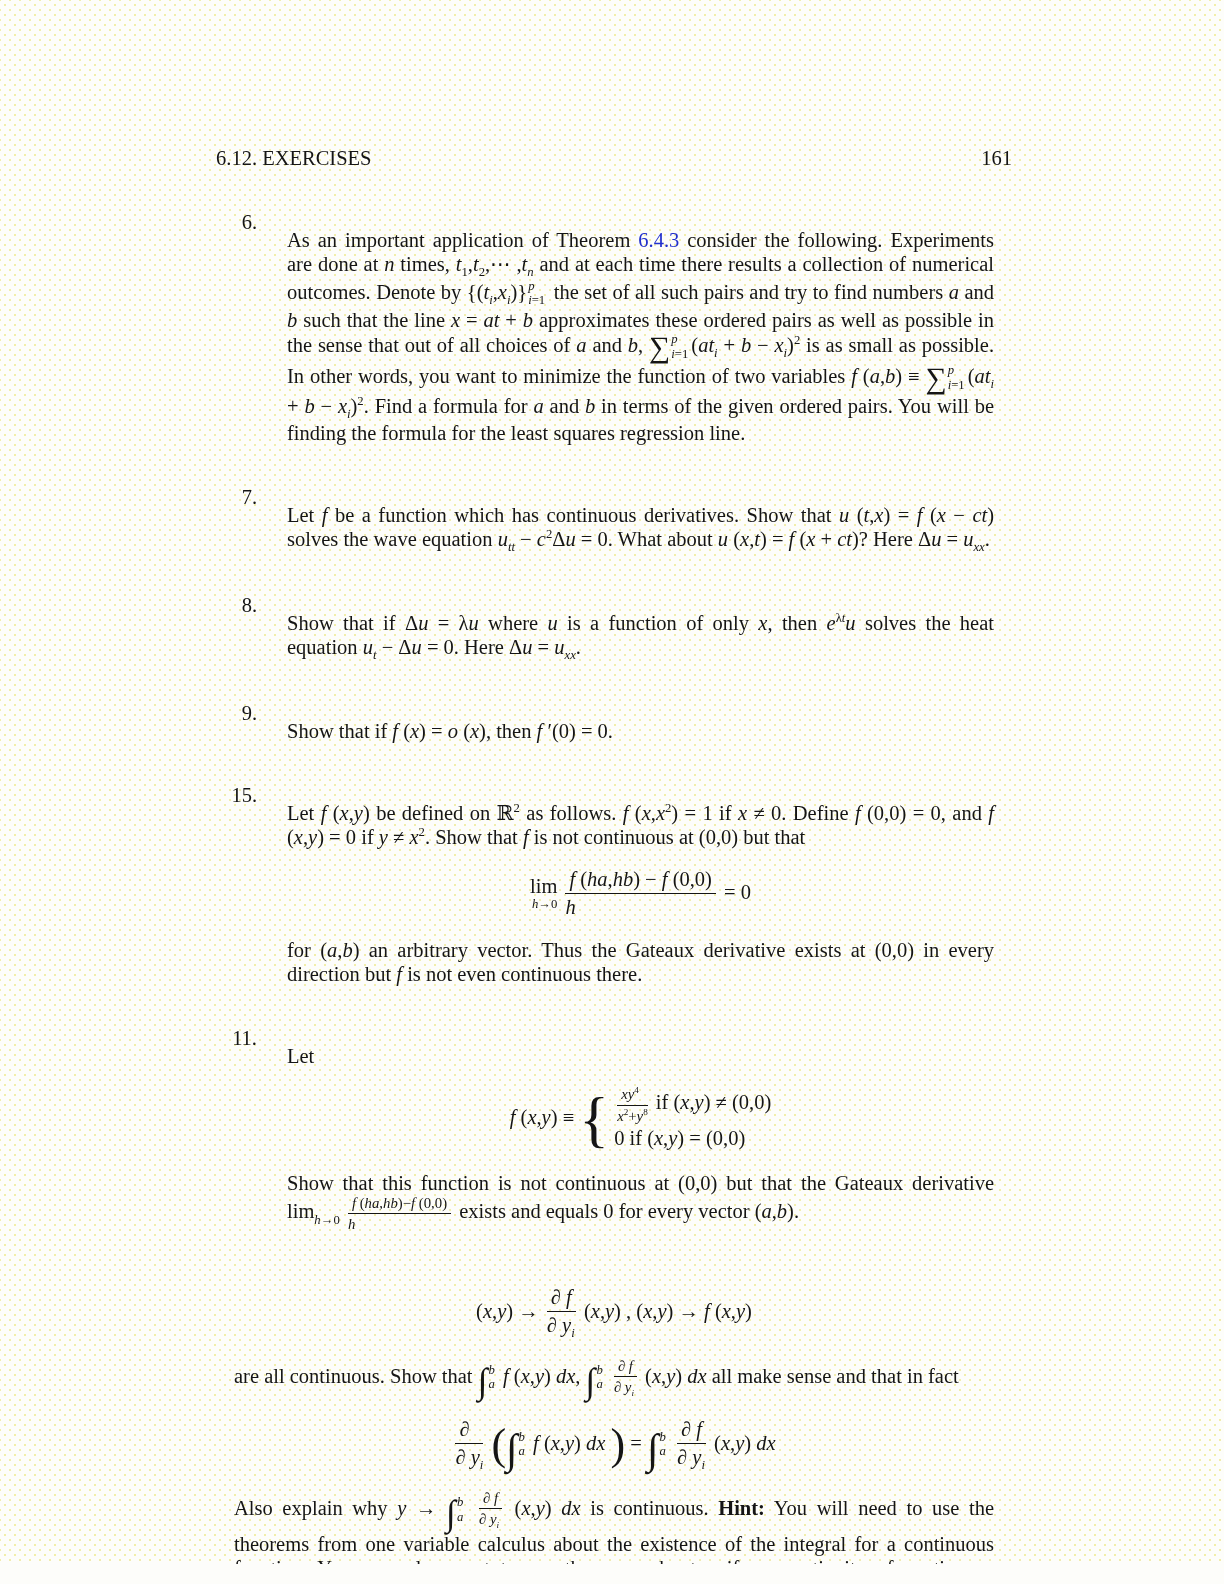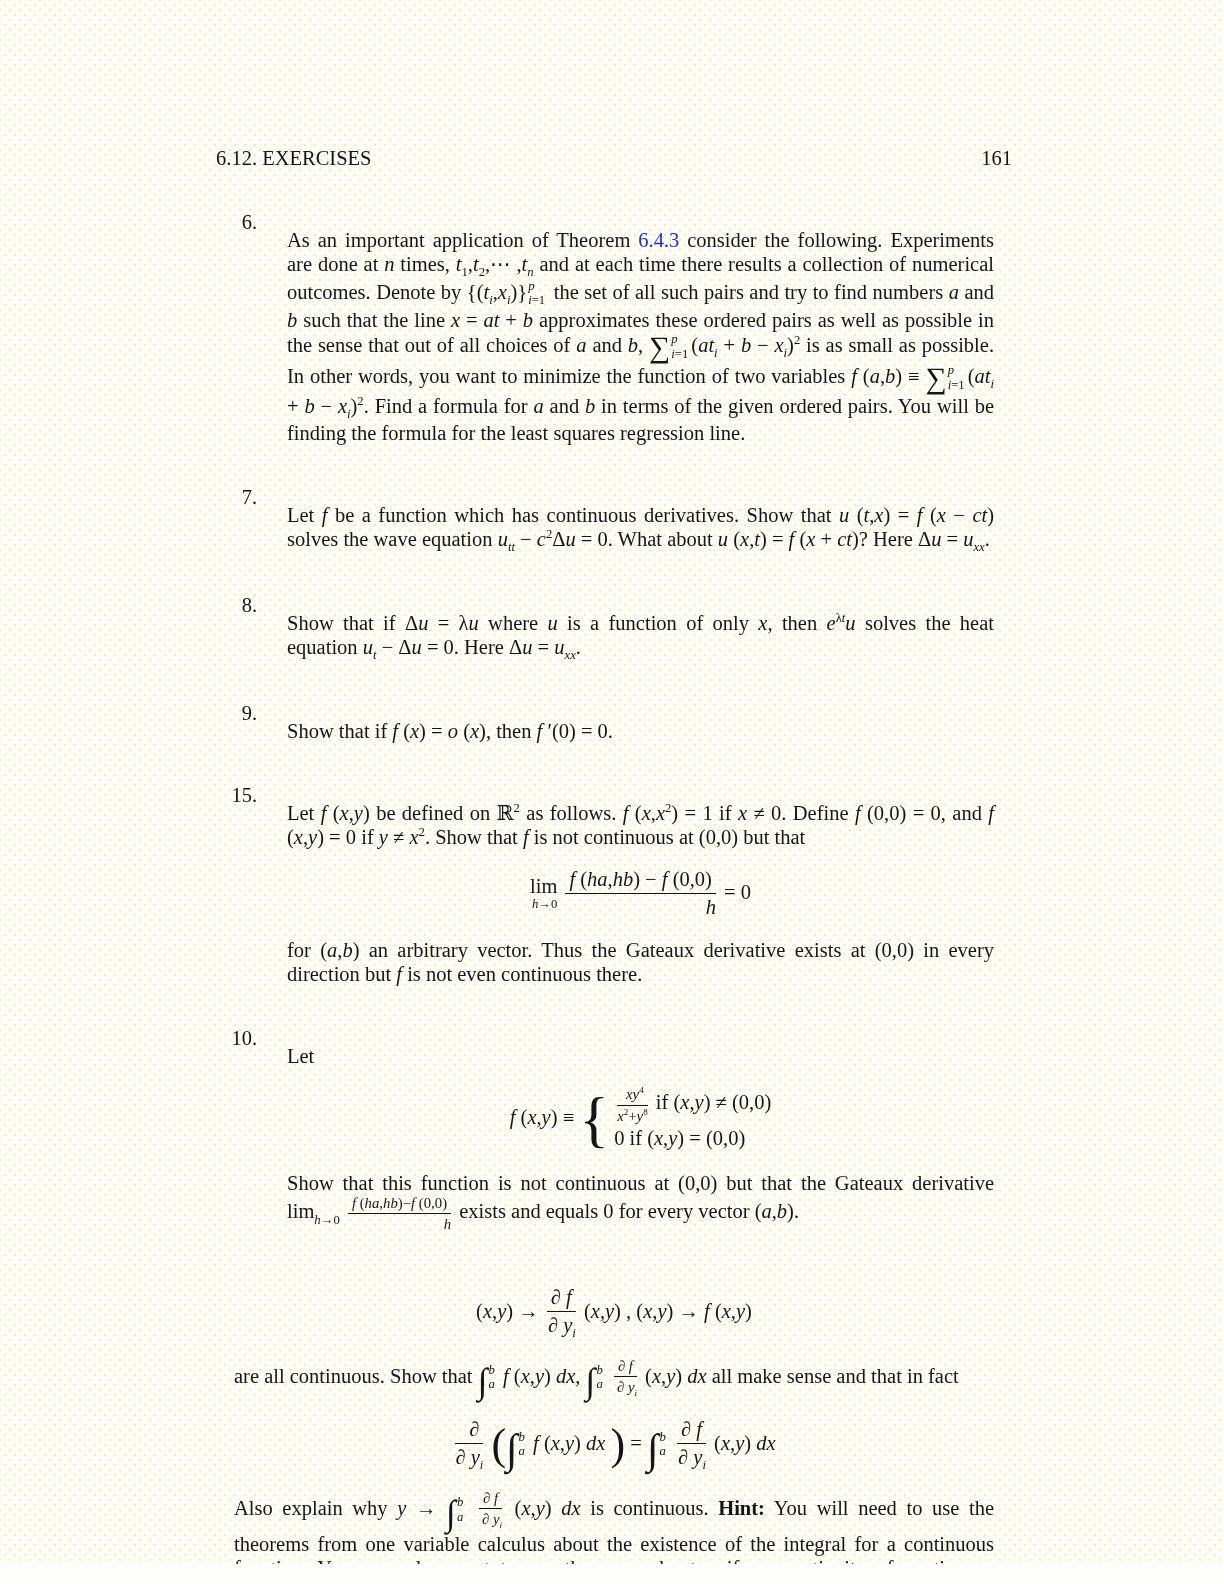--- a/index.html
+++ b/index.html
@@ -35,21 +35,21 @@
   .display { margin: 14px 0; text-align: center; }
   a.ref { text-decoration: none; cursor: pointer; }
   sup, sub { font-size: 0.62em; line-height: 1; }
   .ss {
     display: inline-block; vertical-align: -0.45em;
     font-size: 0.62em; line-height: 1.15; text-align: left;
     margin-left: 1px; margin-right: 3px;
   }
   .ss span { display: block; }
   .sum { font-size: 1.45em; vertical-align: -0.18em; line-height: 1; }
-  .frac { display: inline-block; vertical-align: middle; text-align: right; line-height: 1.15; margin: 0 3px; }
+  .frac { display: inline-block; vertical-align: middle; text-align: left; line-height: 1.15; margin: 0 3px; }
   .frac .top { display: block; border-bottom: 1.3px solid #151515; padding: 0 4px 2px; }
   .frac .bot { display: block; padding-top: 2px; }
   .frac.inl { font-size: 0.72em; line-height: 1.1; vertical-align: middle; }
   .lim { display: inline-block; vertical-align: middle; text-align: right; line-height: 1.05; margin-right: 5px; }
   .lim .under { display: block; font-size: 0.62em; margin-top: 1px; }
   .bigbrace { font-size: 62px; vertical-align: middle; line-height: 0; margin-right: 5px; font-weight: 400; }
   .cases { display: inline-block; vertical-align: middle; text-align: left; line-height: 1.4; }
   .cases > span { display: block; }
   .bigp { font-size: 44px; vertical-align: middle; line-height: 0; font-weight: 400; }
   .int { font-size: 1.75em; vertical-align: -0.28em; line-height: 1; }
@@ -90,21 +90,21 @@
       </div>
       <div class="item">
         <span class="num">15.</span>
         <div class="content">
           <p class="text">Let <i>f</i> (<i>x</i>,<i>y</i>) be defined on ℝ<sup>2</sup> as follows. <i>f</i> (<i>x</i>,<i>x</i><sup>2</sup>) = 1 if <i>x</i> ≠ 0. Define <i>f</i> (0,0) = 0, and <i>f</i> (<i>x</i>,<i>y</i>) = 0 if <i>y</i> ≠ <i>x</i><sup>2</sup>. Show that <i>f</i> is not continuous at (0,0) but that</p>
           <div class="display"><span class="lim"><span>lim</span><span class="under"><i>h</i>→0</span></span><span class="frac"><span class="top"><i>f</i> (<i>ha</i>,<i>hb</i>) − <i>f</i> (0,0)</span><span class="bot"><i>h</i></span></span> = 0</div>
           <p class="text">for (<i>a</i>,<i>b</i>) an arbitrary vector. Thus the Gateaux derivative exists at (0,0) in every direction but <i>f</i> is not even continuous there.</p>
         </div>
       </div>
       <div class="item">
-        <span class="num">10.</span>
+        <span class="num">11.</span>
         <div class="content">
           <p class="text">Let</p>
           <div class="display"><i>f</i> (<i>x</i>,<i>y</i>) ≡ <span class="bigbrace">{</span><span class="cases"><span><span class="frac inl"><span class="top"><i>xy</i><sup>4</sup></span><span class="bot"><i>x</i><sup>2</sup>+<i>y</i><sup>8</sup></span></span> if (<i>x</i>,<i>y</i>) ≠ (0,0)</span><span>0 if (<i>x</i>,<i>y</i>) = (0,0)</span></span></div>
           <p class="text">Show that this function is not continuous at (0,0) but that the Gateaux derivative lim<sub><i>h</i>→0</sub> <span class="frac inl"><span class="top"><i>f</i> (<i>ha</i>,<i>hb</i>)−<i>f</i> (0,0)</span><span class="bot"><i>h</i></span></span> exists and equals 0 for every vector (<i>a</i>,<i>b</i>).</p>
         </div>
       </div>
       <div class="item">
         <div class="content">
           <div class="display">(<i>x</i>,<i>y</i>) → <span class="frac"><span class="top">∂ <i>f</i></span><span class="bot">∂ <i>y<sub>i</sub></i></span></span> (<i>x</i>,<i>y</i>) , (<i>x</i>,<i>y</i>) → <i>f</i> (<i>x</i>,<i>y</i>)</div>
           <p class="text">are all continuous. Show that <span class="int">∫</span><span class="ss"><span><i>b</i></span><span><i>a</i></span></span> <i>f</i> (<i>x</i>,<i>y</i>) <i>dx</i>, <span class="int">∫</span><span class="ss"><span><i>b</i></span><span><i>a</i></span></span> <span class="frac inl"><span class="top">∂ <i>f</i></span><span class="bot">∂ <i>y<sub>i</sub></i></span></span> (<i>x</i>,<i>y</i>) <i>dx</i> all make sense and that in fact</p>

